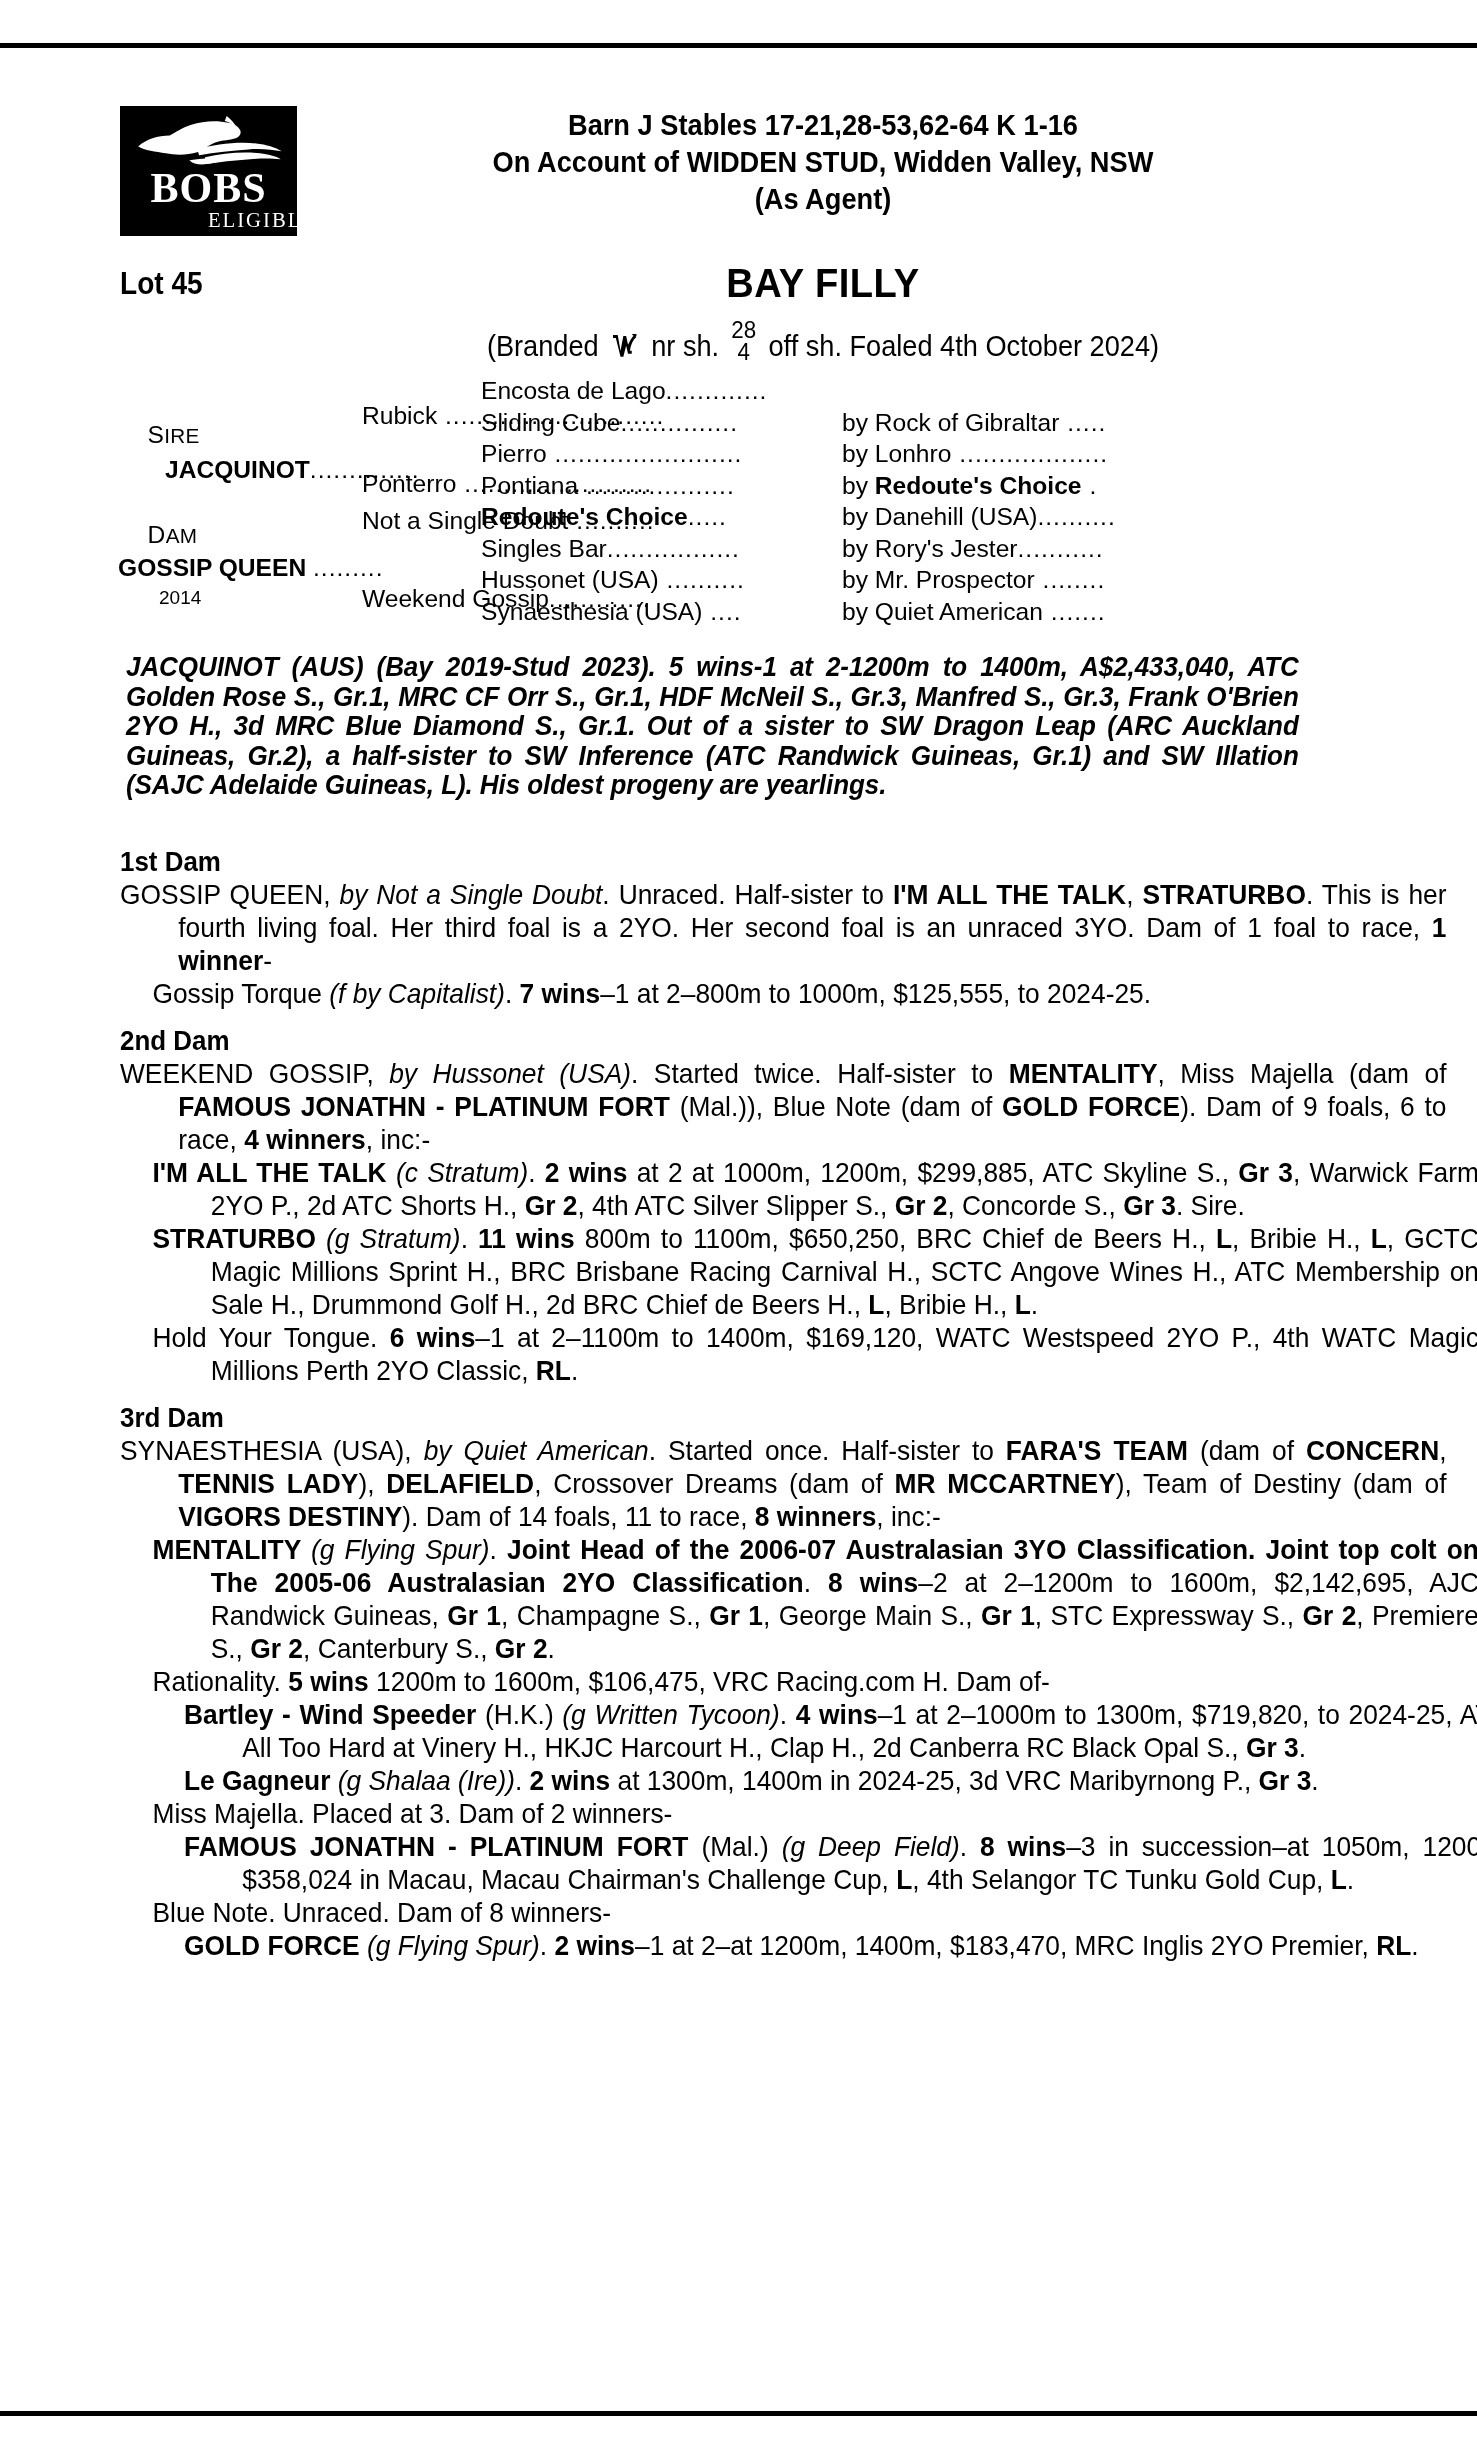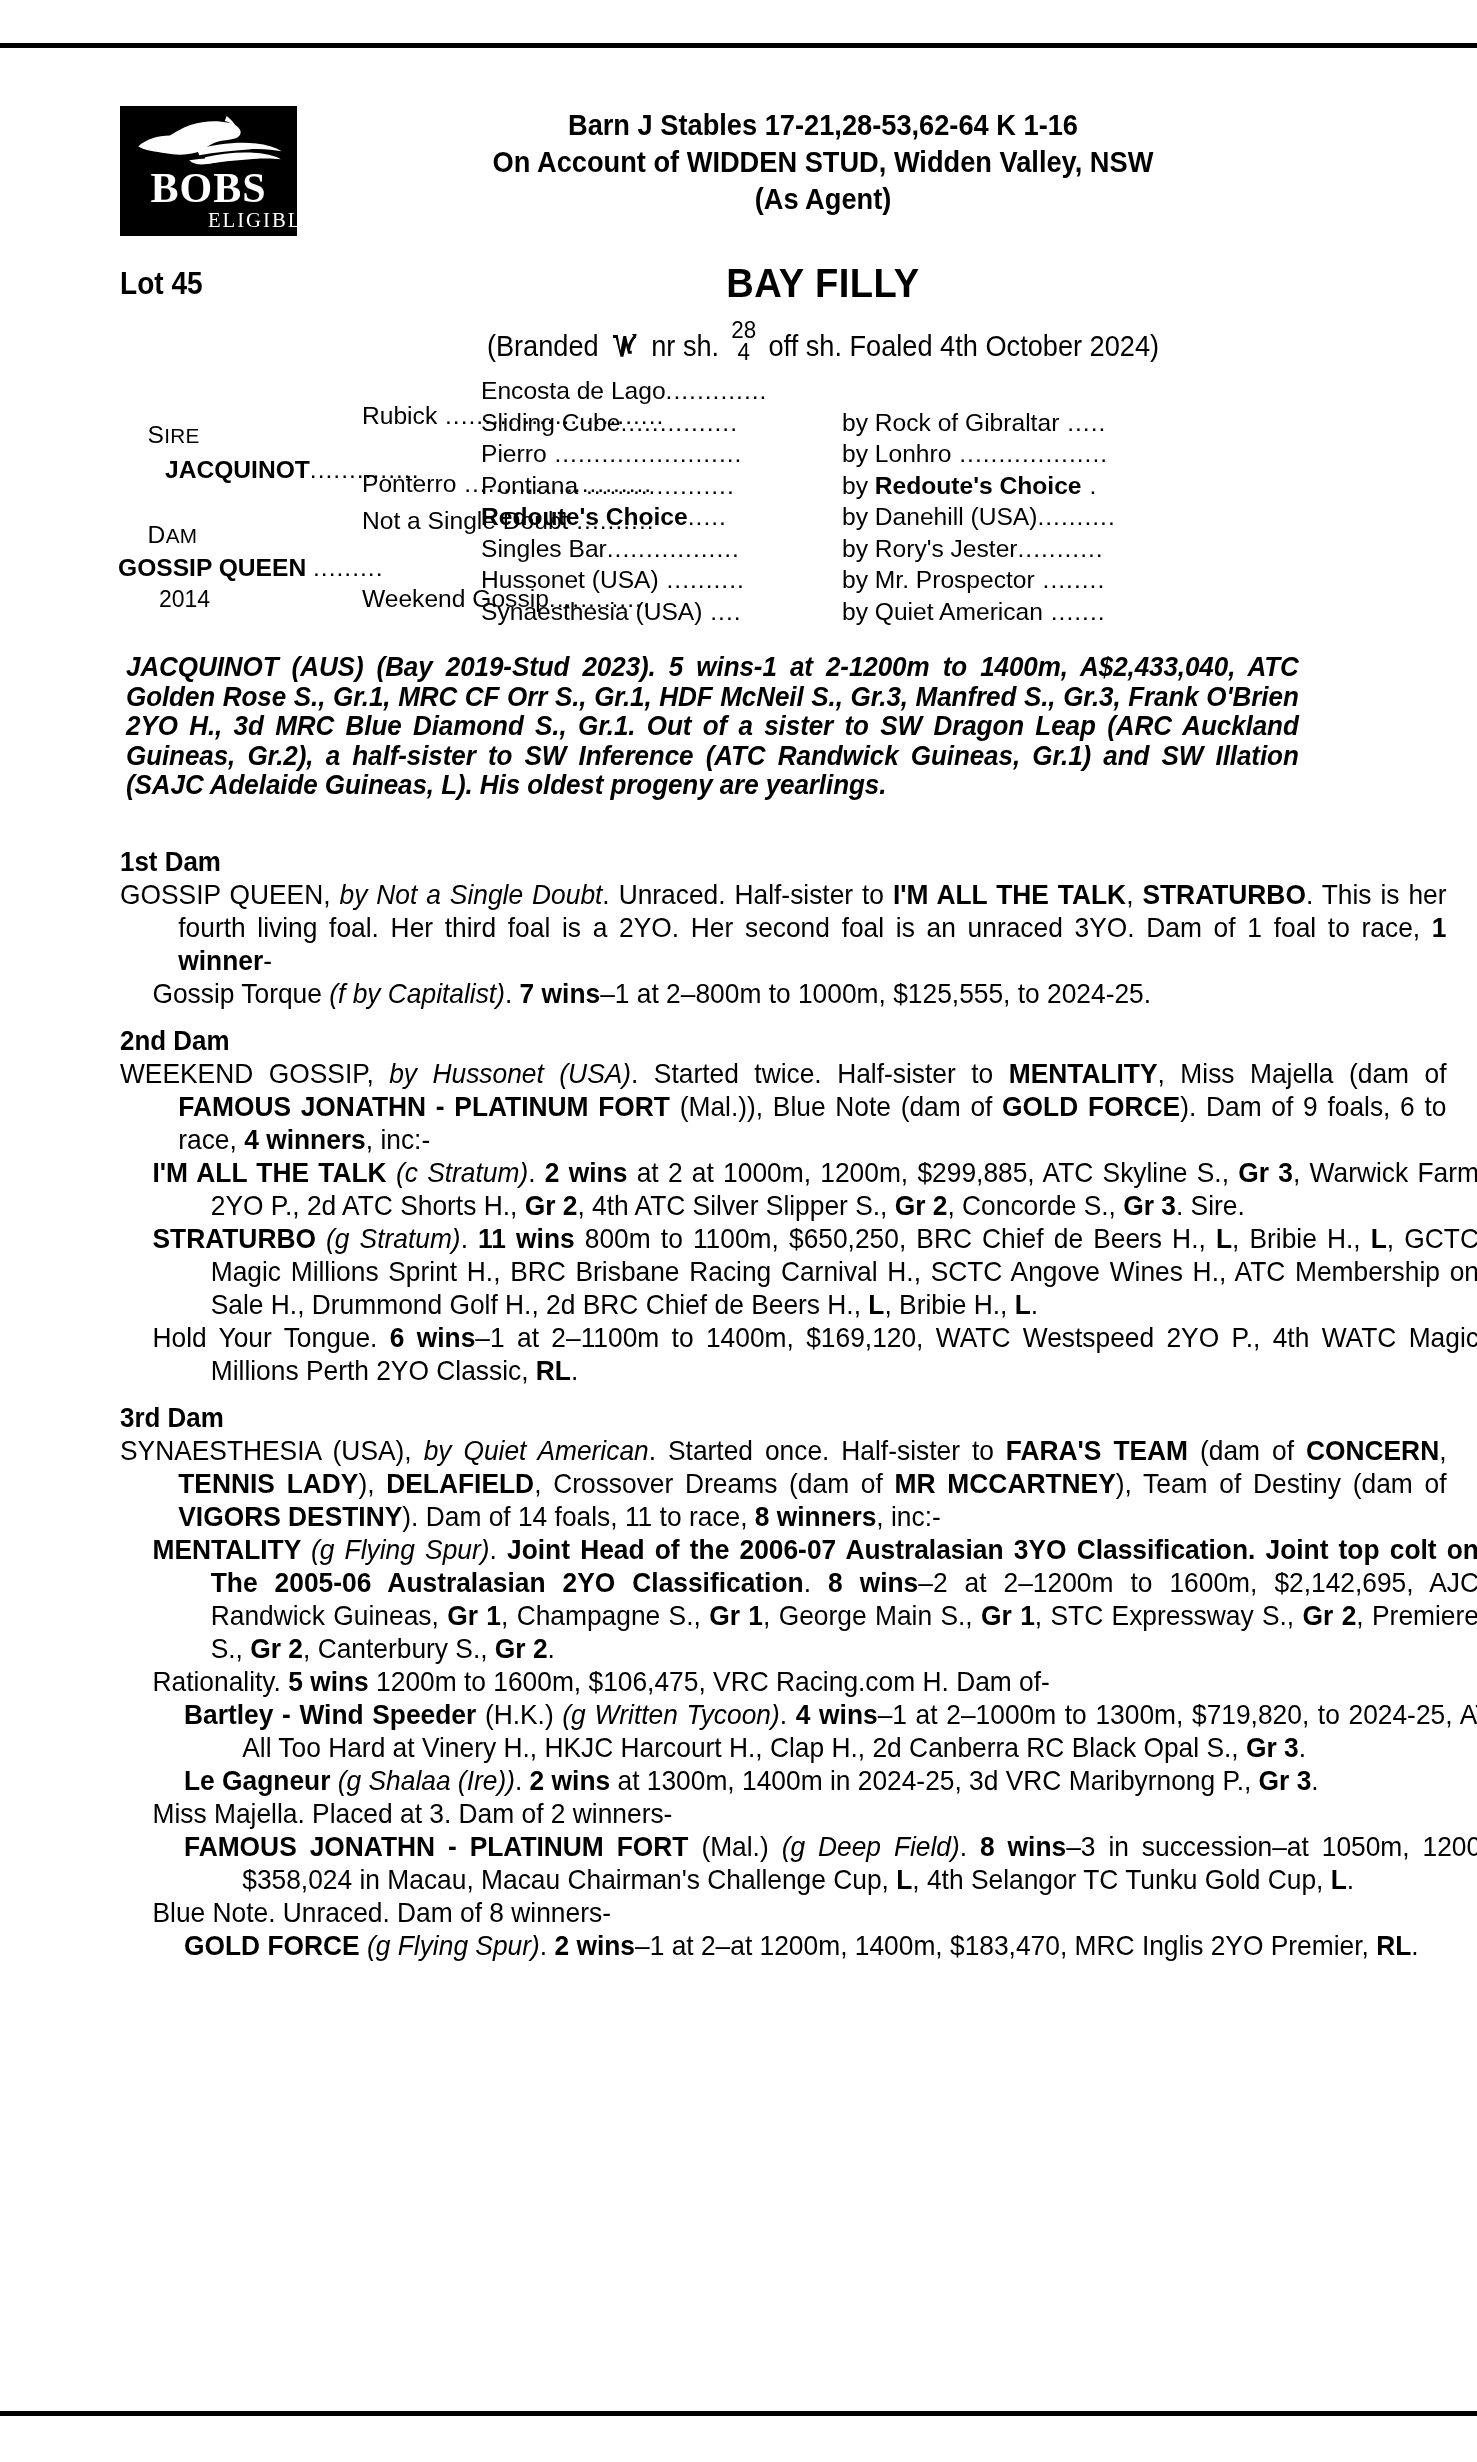--- a/index.html
+++ b/index.html
@@ -182,21 +182,21 @@
     position: absolute;
     white-space: nowrap;
     line-height: 1;
   }
   .ped-label {
     font-size: 20.7px;
     letter-spacing: 0.3px;
   }
   .ped-label .cap { font-size: 24.6px; }
   .ped-name-bold { font-weight: 700; font-size: 24.6px; }
-  .ped-year { font-size: 23px; }
+  .ped-year { font-size: 19px; }
 
   .dots { letter-spacing: 1px; }
 
   .ped3-row {
     position: absolute;
     left: 0;
     width: 914px;
     height: 31.5px;
     font-size: 24.6px;
     white-space: nowrap;

